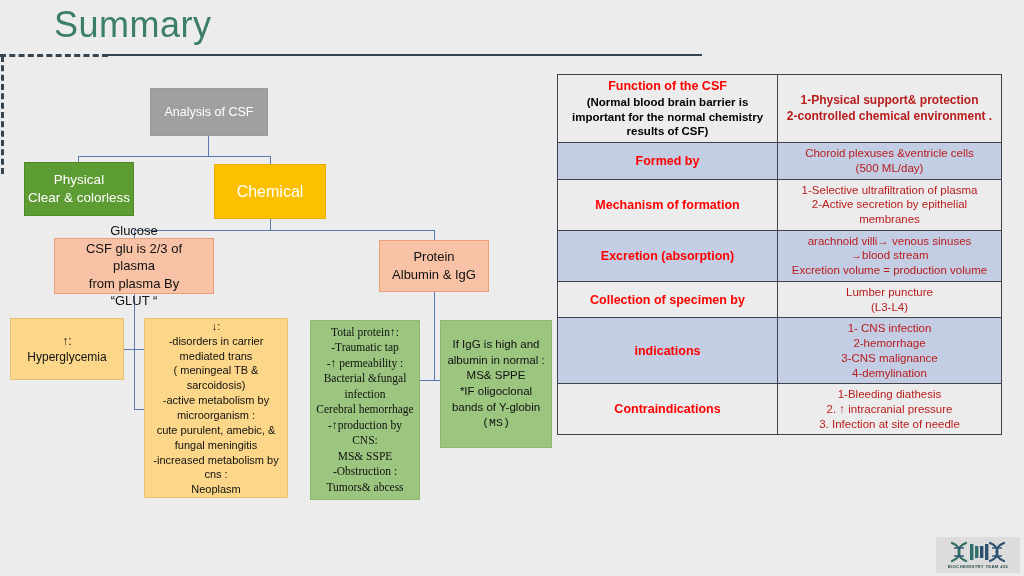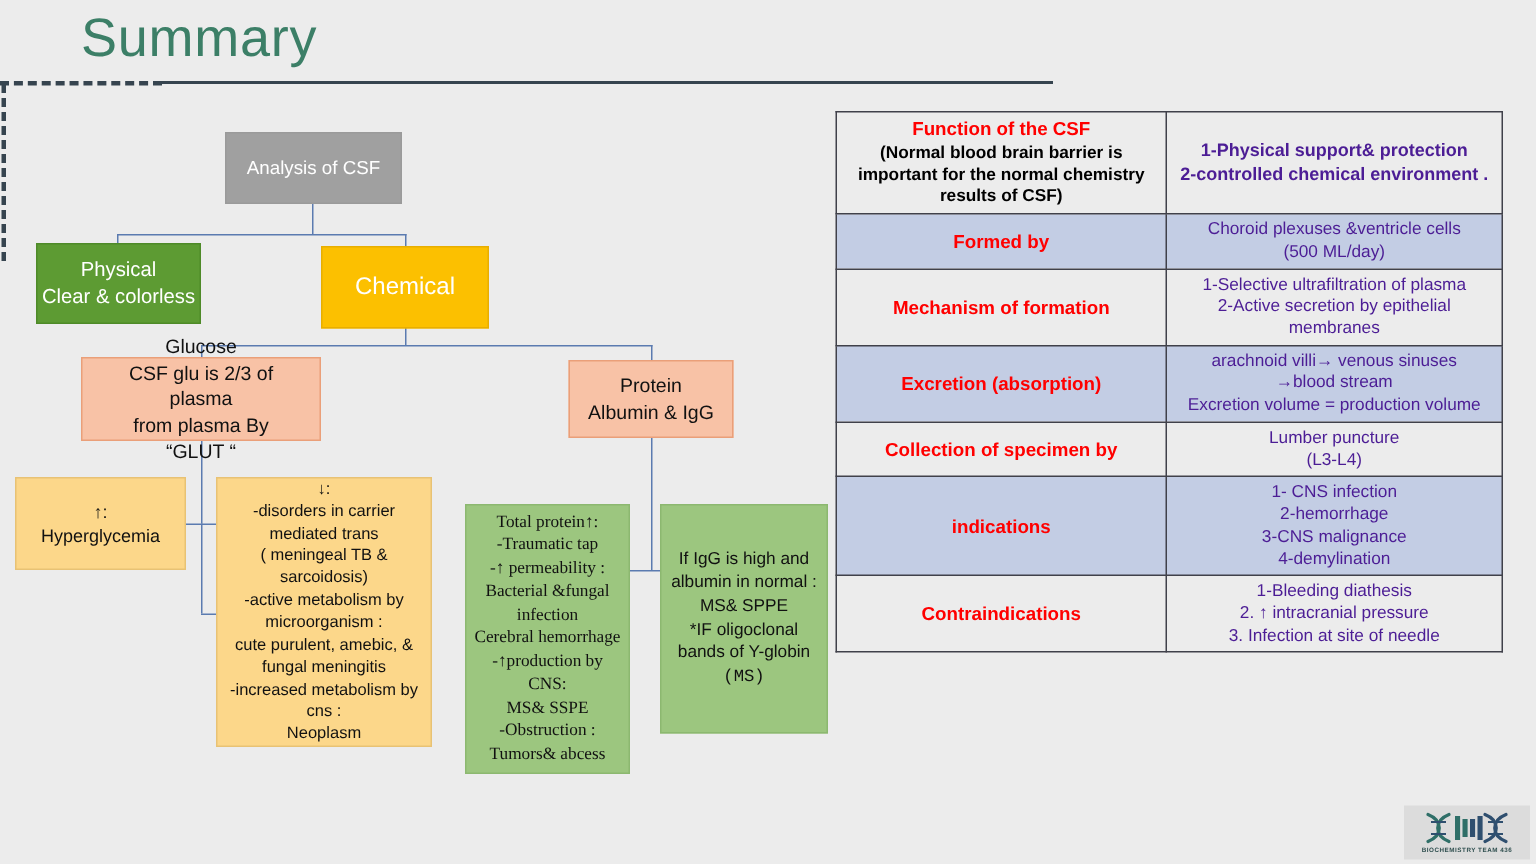--- a/index.html
+++ b/index.html
@@ -96,37 +96,36 @@
     background: #fcd78a;
     border: 1px solid #e8c274;
     color: #111111;
     font-size: 11px;
   }
   .box-green-lt {
     background: #9cc67f;
     border: 1px solid #8cb870;
     color: #111111;
     font-size: 11px;
-    margin-top: 16px;
   }
 
   
   #box-analysis   { left:150px; top:88px;  width:118px; height:48px; }
   #box-physical   { left:24px;  top:162px; width:110px; height:54px; }
   #box-chemical   { left:214px; top:164px; width:112px; height:55px; }
   #box-glucose    { left:54px;  top:238px; width:160px; height:56px;
                     padding:2px 20px; }
   #box-protein    { left:379px; top:240px; width:110px; height:52px; }
   #box-hyper      { left:10px;  top:318px; width:114px; height:62px; }
   #box-decreased  { left:144px; top:318px; width:144px; height:180px;
                     padding:4px 5px; }
   #box-totalprot  { left:310px; top:320px; width:110px; height:180px;
                     padding:4px 5px; font-family:"Liberation Serif", serif;
                     font-size:11.5px; }
-  #box-igg        { left:440px; top:320px; width:112px; height:153px;
+  #box-igg        { left:440px; top:320px; width:112px; height:128px;
                     padding:12px 5px; font-size:11.5px; }
 
   
   .conn {
     position: absolute;
     background: #5b7bb0;
   }
   .conn.h { height: 1px; }
   .conn.v { width: 1px; }
 
@@ -159,21 +158,21 @@
     font-size: 12.5px;
   }
   .cell-label .sub {
     display: block;
     color: #000000;
     font-weight: bold;
     font-size: 11.5px;
     margin-top: 1px;
   }
   .cell-value {
-    color: #4c1d95;
+    color: #b91c1c;
     font-size: 11.5px;
   }
   .cell-value.bold { font-weight: bold; font-size: 12px; }
   .cell-value .ln { display: block; }
 
   
   #logo {
     position: absolute;
     left: 936px;
     top: 537px;

